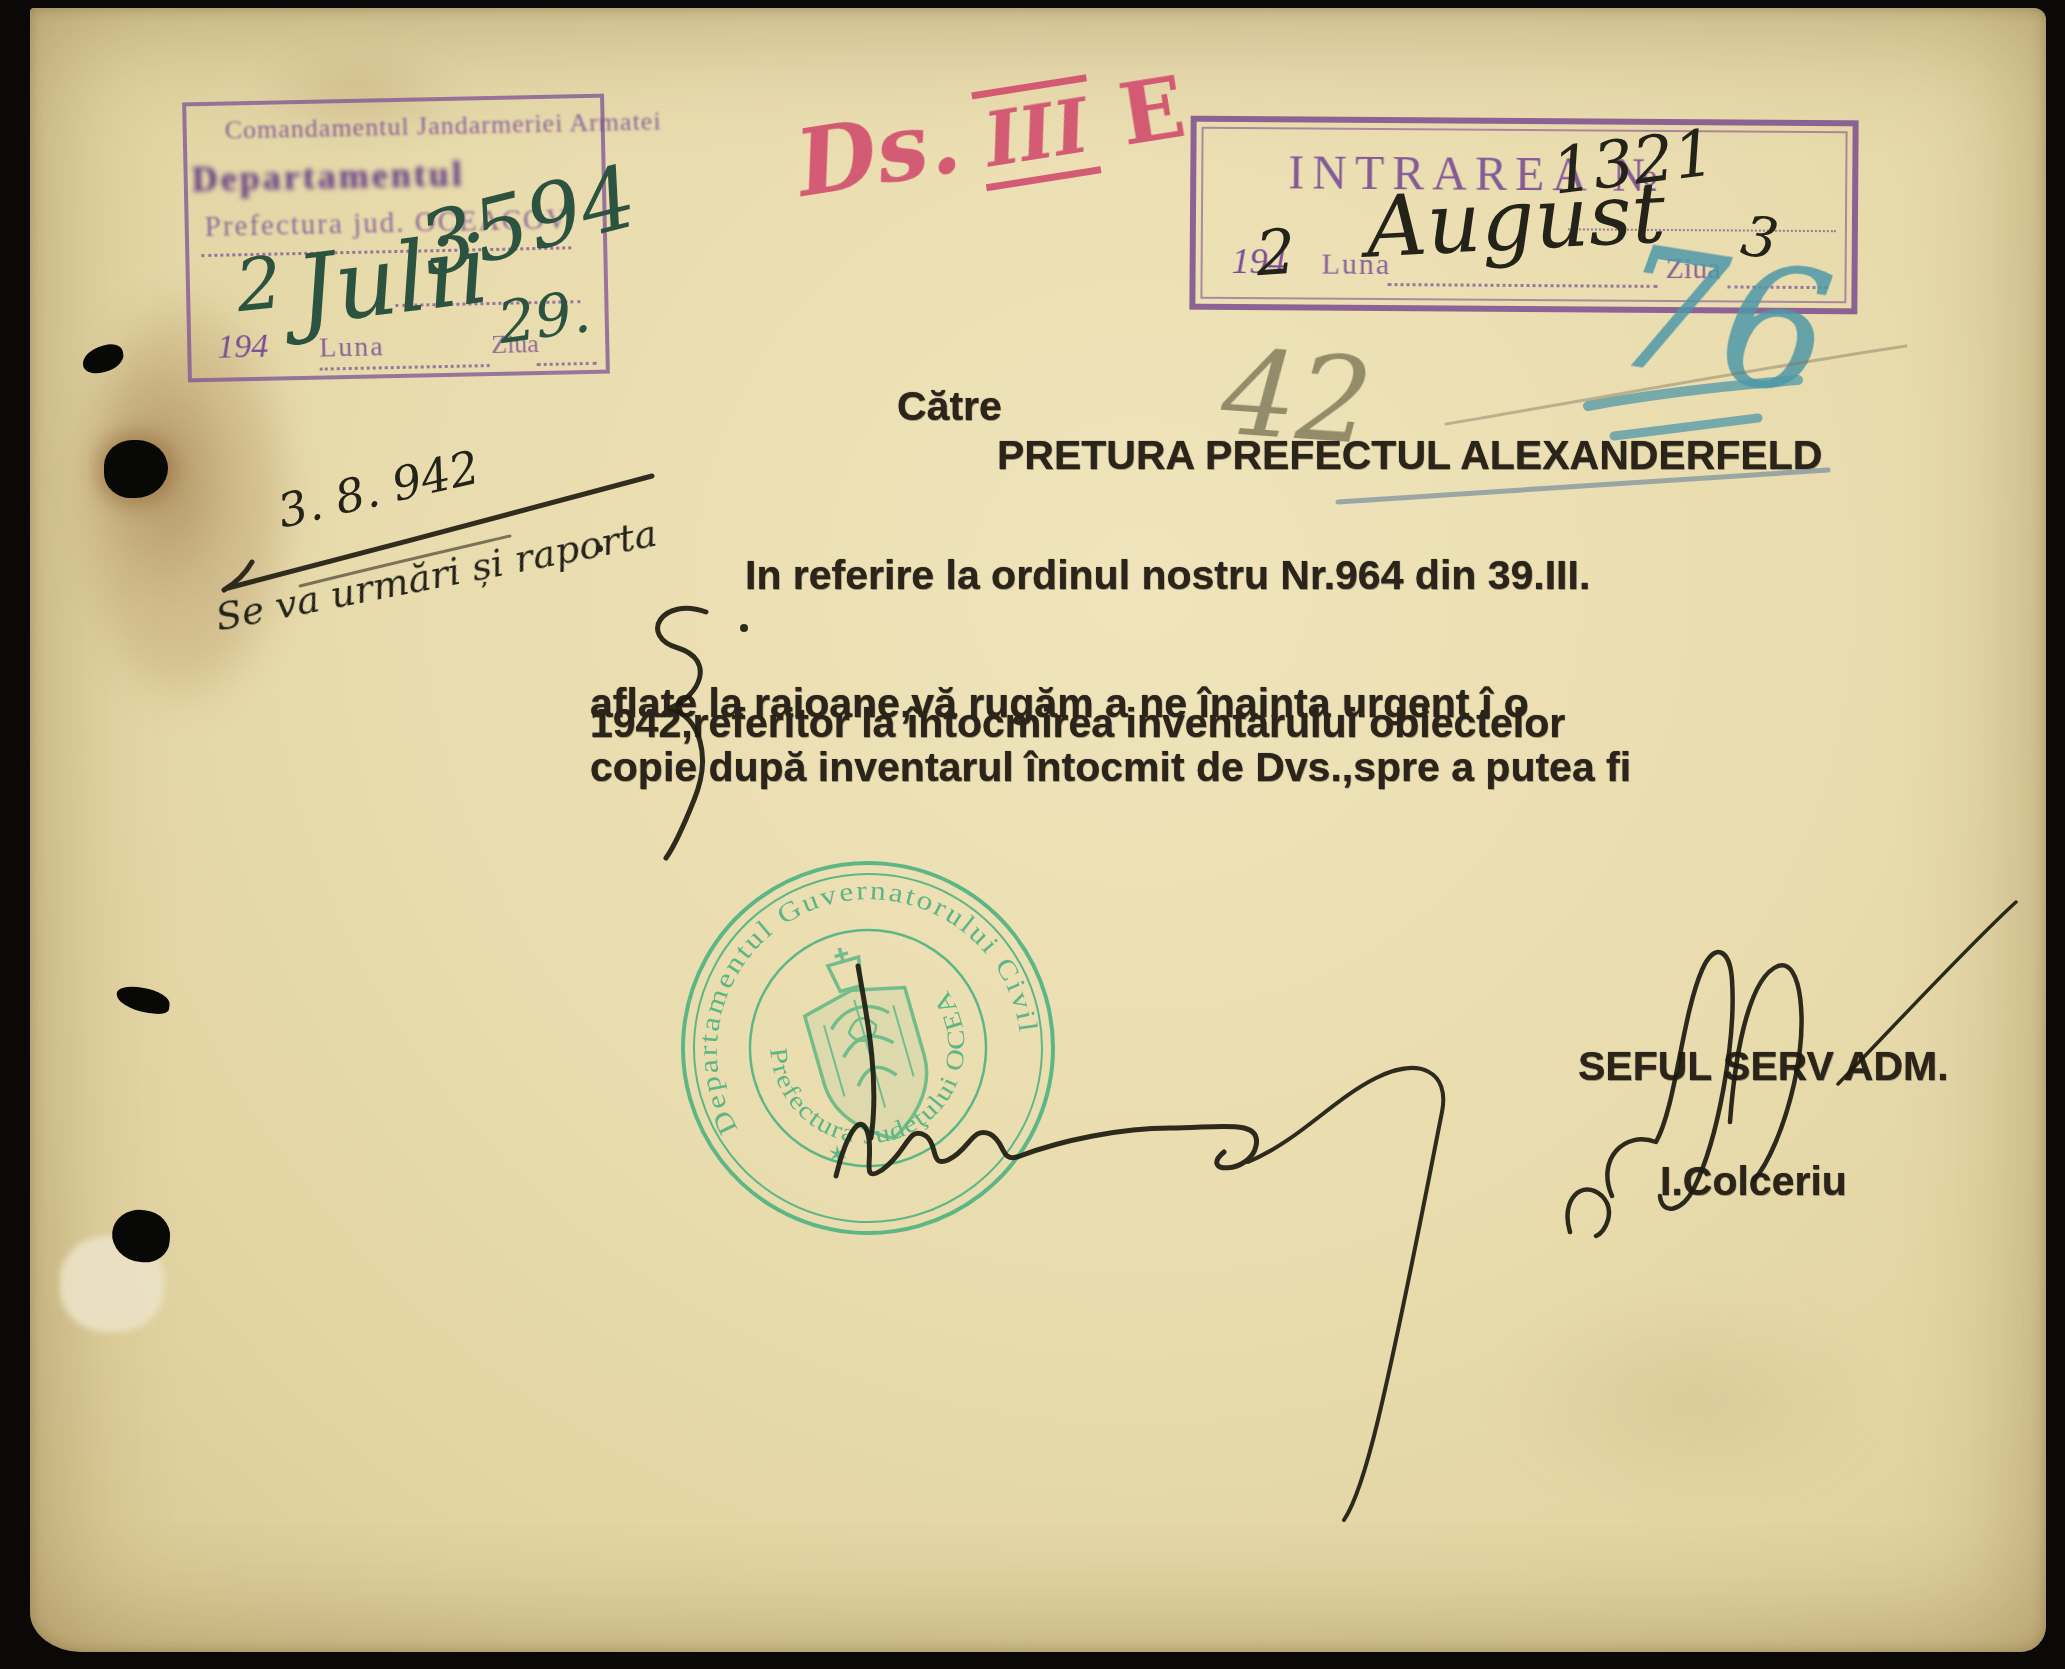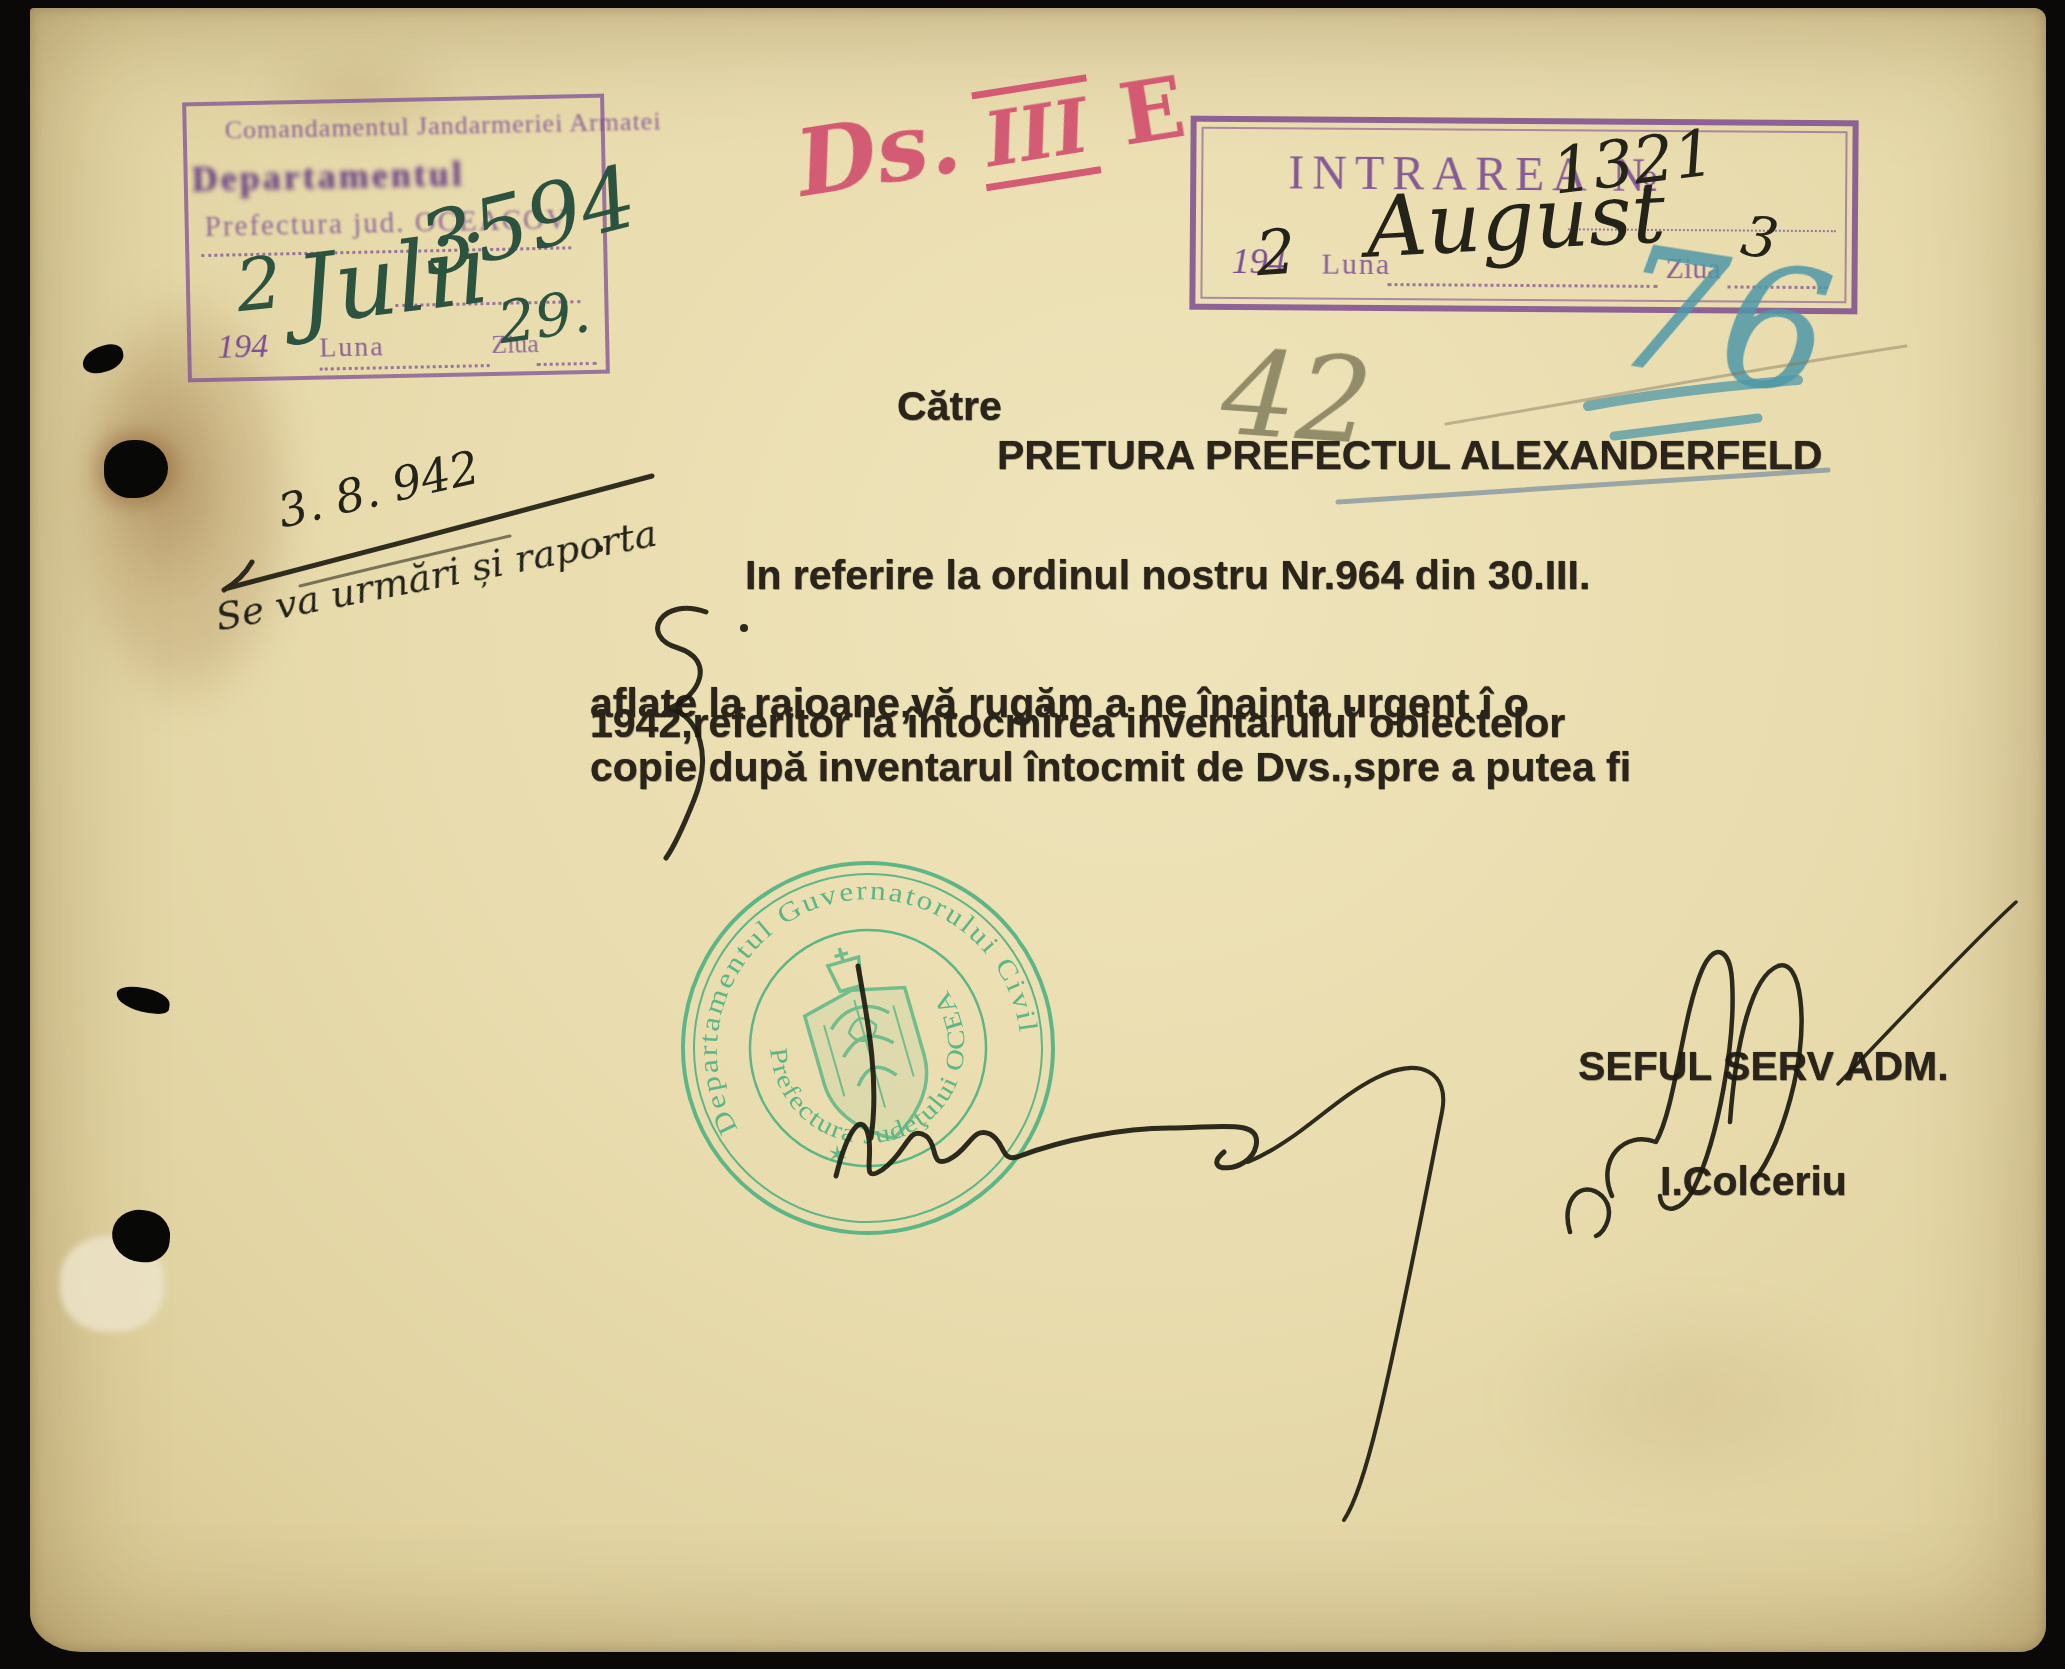--- a/index.html
+++ b/index.html
@@ -91,21 +91,21 @@
   <span class="hw" style="left:1366px;top:178px;font-size:84px;transform:rotate(-3deg);">August</span>
   <span class="hw" style="left:1742px;top:210px;font-size:56px;transform:rotate(10deg);">3</span>
 
   <span class="hw" style="left:1616px;top:238px;font-size:168px;color:#4e98a8;opacity:.85;transform:rotate(9deg);filter:blur(.6px);">76</span>
   <span class="hw" style="left:1222px;top:338px;font-size:118px;color:#7d7757;opacity:.8;transform:rotate(4deg);filter:blur(.4px);">42</span>
   <span class="hw" style="left:276px;top:466px;font-size:46px;transform:rotate(-13deg);">3. 8. 942</span>
   <span class="hw" style="left:212px;top:556px;font-size:38px;transform:rotate(-11deg);filter:blur(.3px);">Se va urmări și raporta</span>
 
   <span class="typed" style="left:897px;top:383px;">Către</span>
   <span class="typed" style="left:997px;top:432px;">PRETURA PREFECTUL ALEXANDERFELD</span>
-  <span class="typed" style="left:745px;top:552px;">In referire la ordinul nostru Nr.964 din 30.III.</span>
+  <span class="typed" style="left:745px;top:552px;">In referire la ordinul nostru Nr.964 din 39.III.</span>
   <span class="typed" style="left:590px;top:652px;margin-top:48px;">1942,referitor la întocmirea inventarului obiectelor</span>
   <span class="typed" style="left:590px;top:680px;">aflate la raioane,vă rugăm a ne înainta urgent î o</span>
   <span class="typed" style="left:590px;top:744px;">copie după inventarul întocmit de Dvs.,spre a putea fi</span>
 
   <svg class="ovl" width="2065" height="1669" viewBox="0 0 2065 1669" xmlns="http://www.w3.org/2000/svg" xmlns:xlink="http://www.w3.org/1999/xlink" style="opacity:.82;filter:blur(.4px);">
     <g transform="translate(868,1048) rotate(-16)" stroke="#3fae7d" fill="none" stroke-width="3">
       <circle r="185" stroke-width="4"></circle>
       <circle r="174" stroke-width="2"></circle>
       <circle r="118" stroke-width="2.5"></circle>
       <path id="sealOuterPath" d="M -147,42 A 152,152 0 1 1 147,42" stroke="none"></path>

